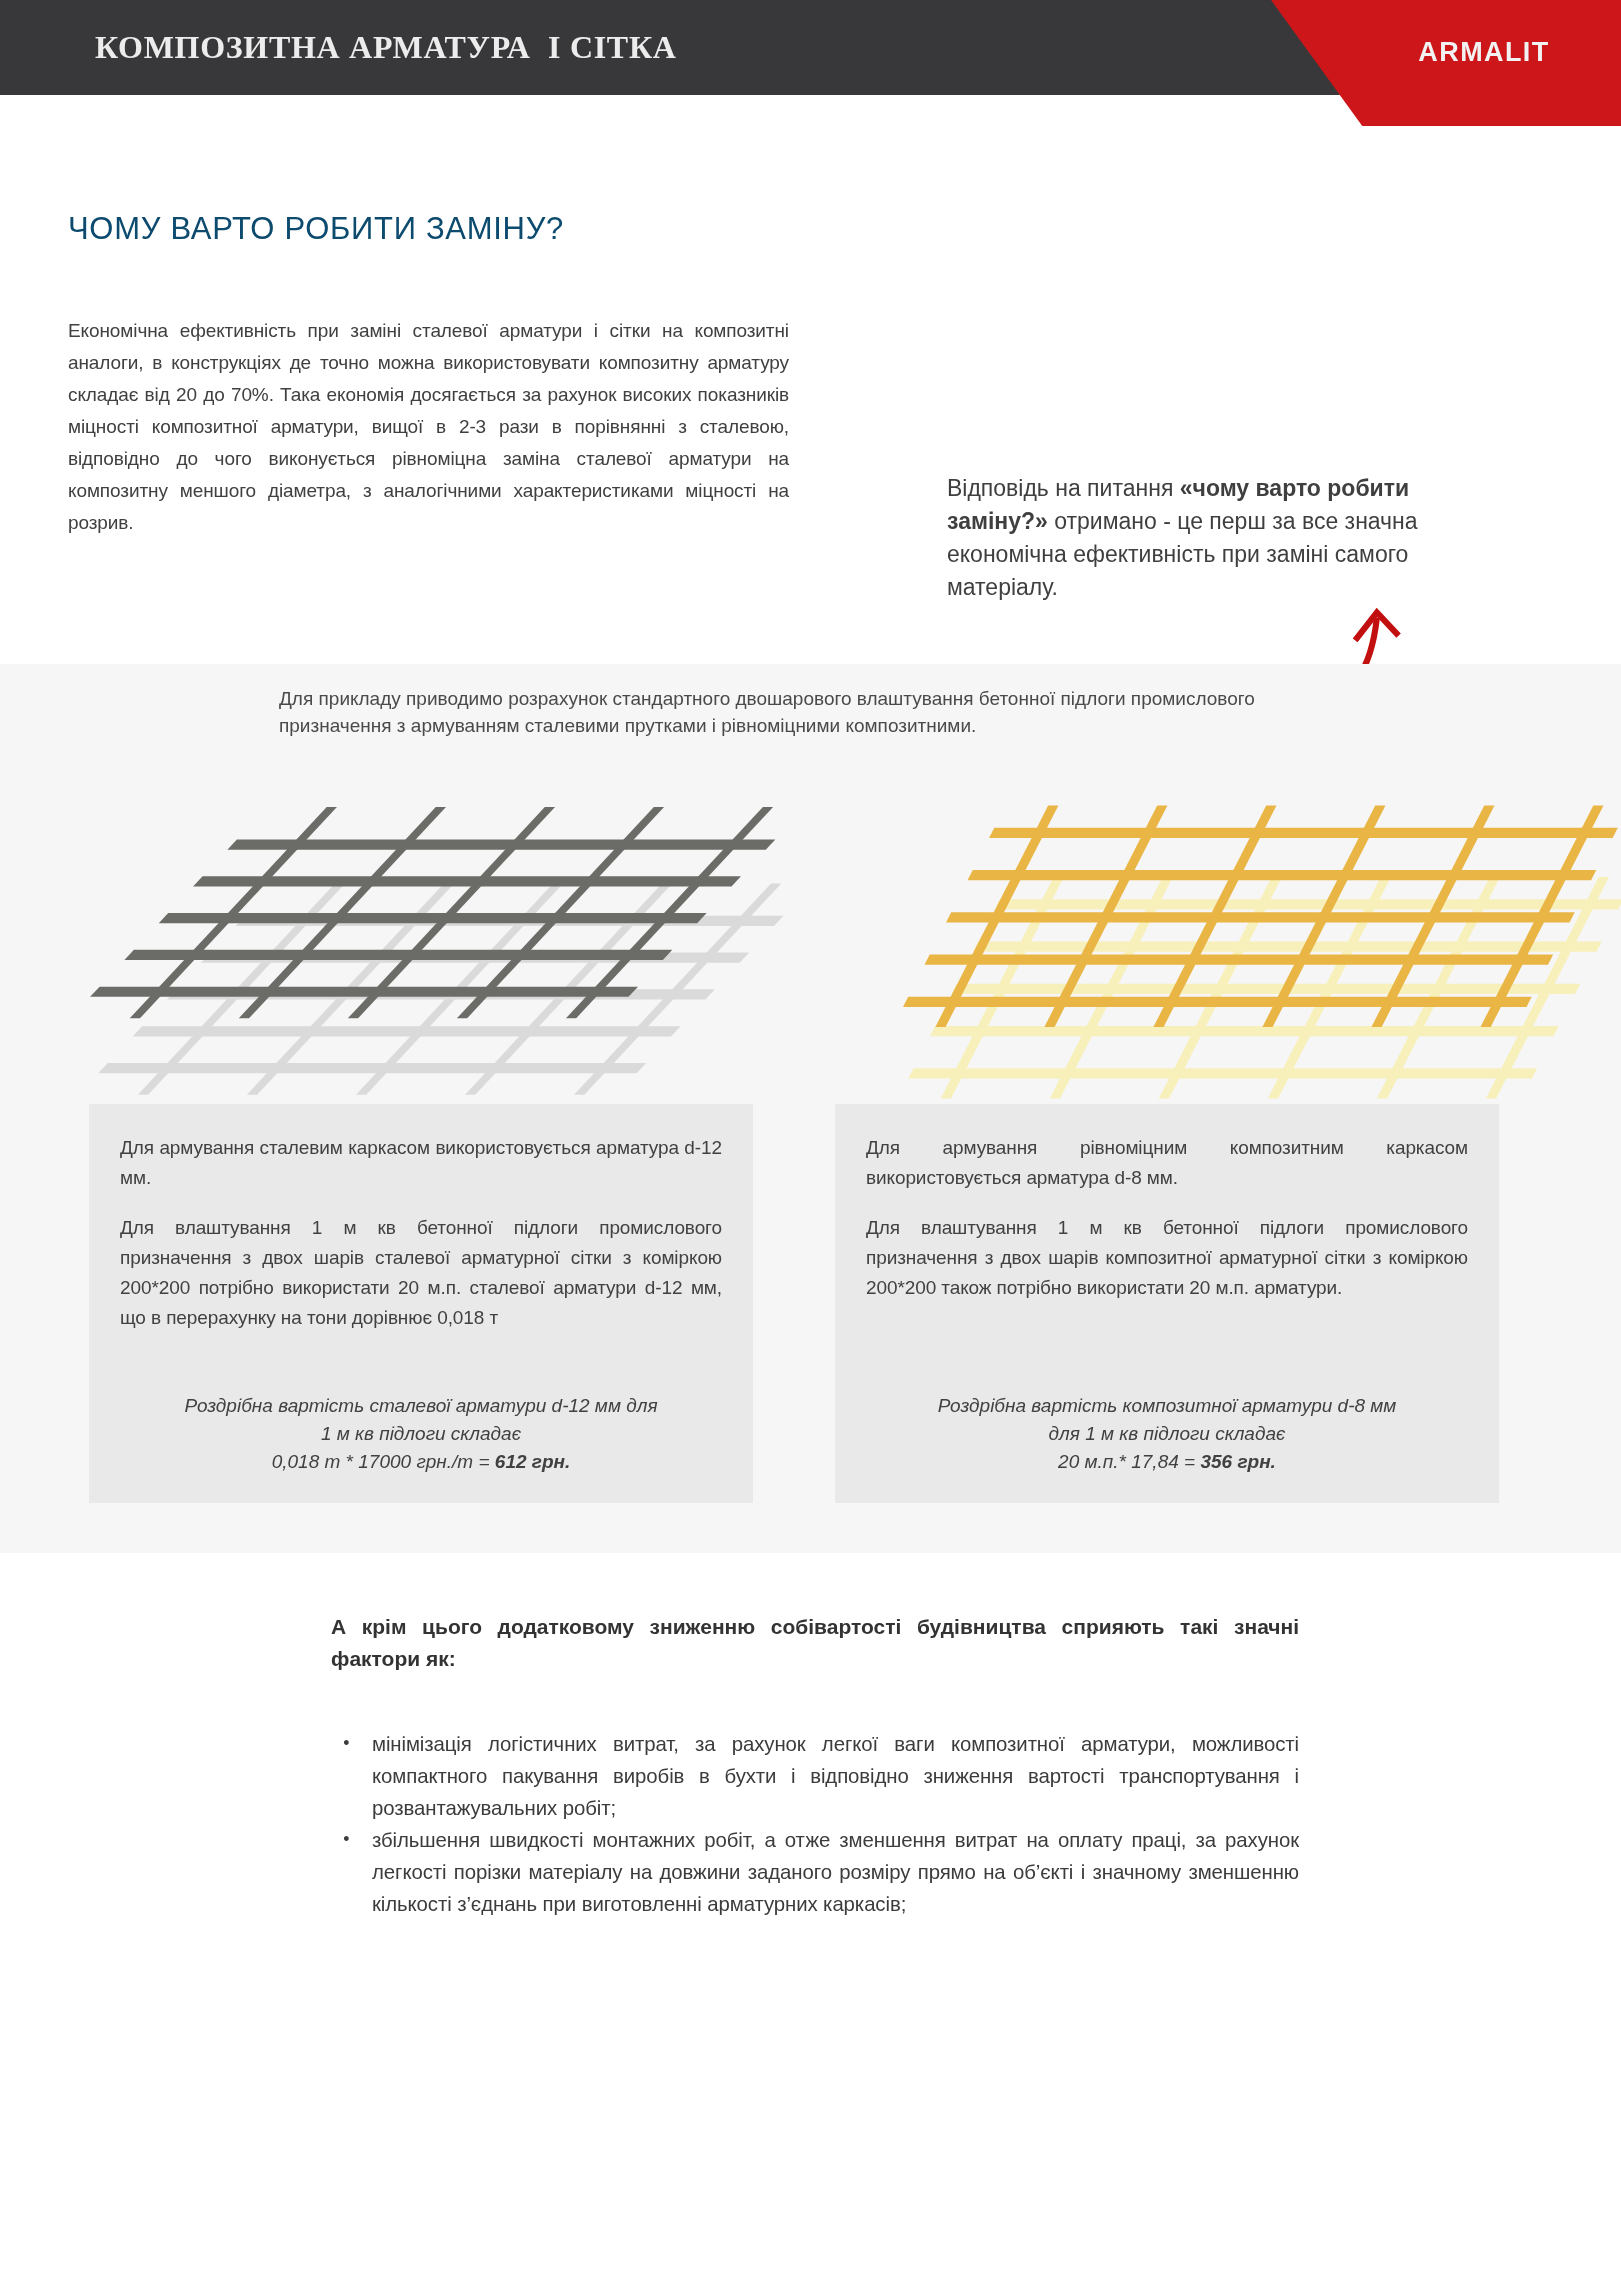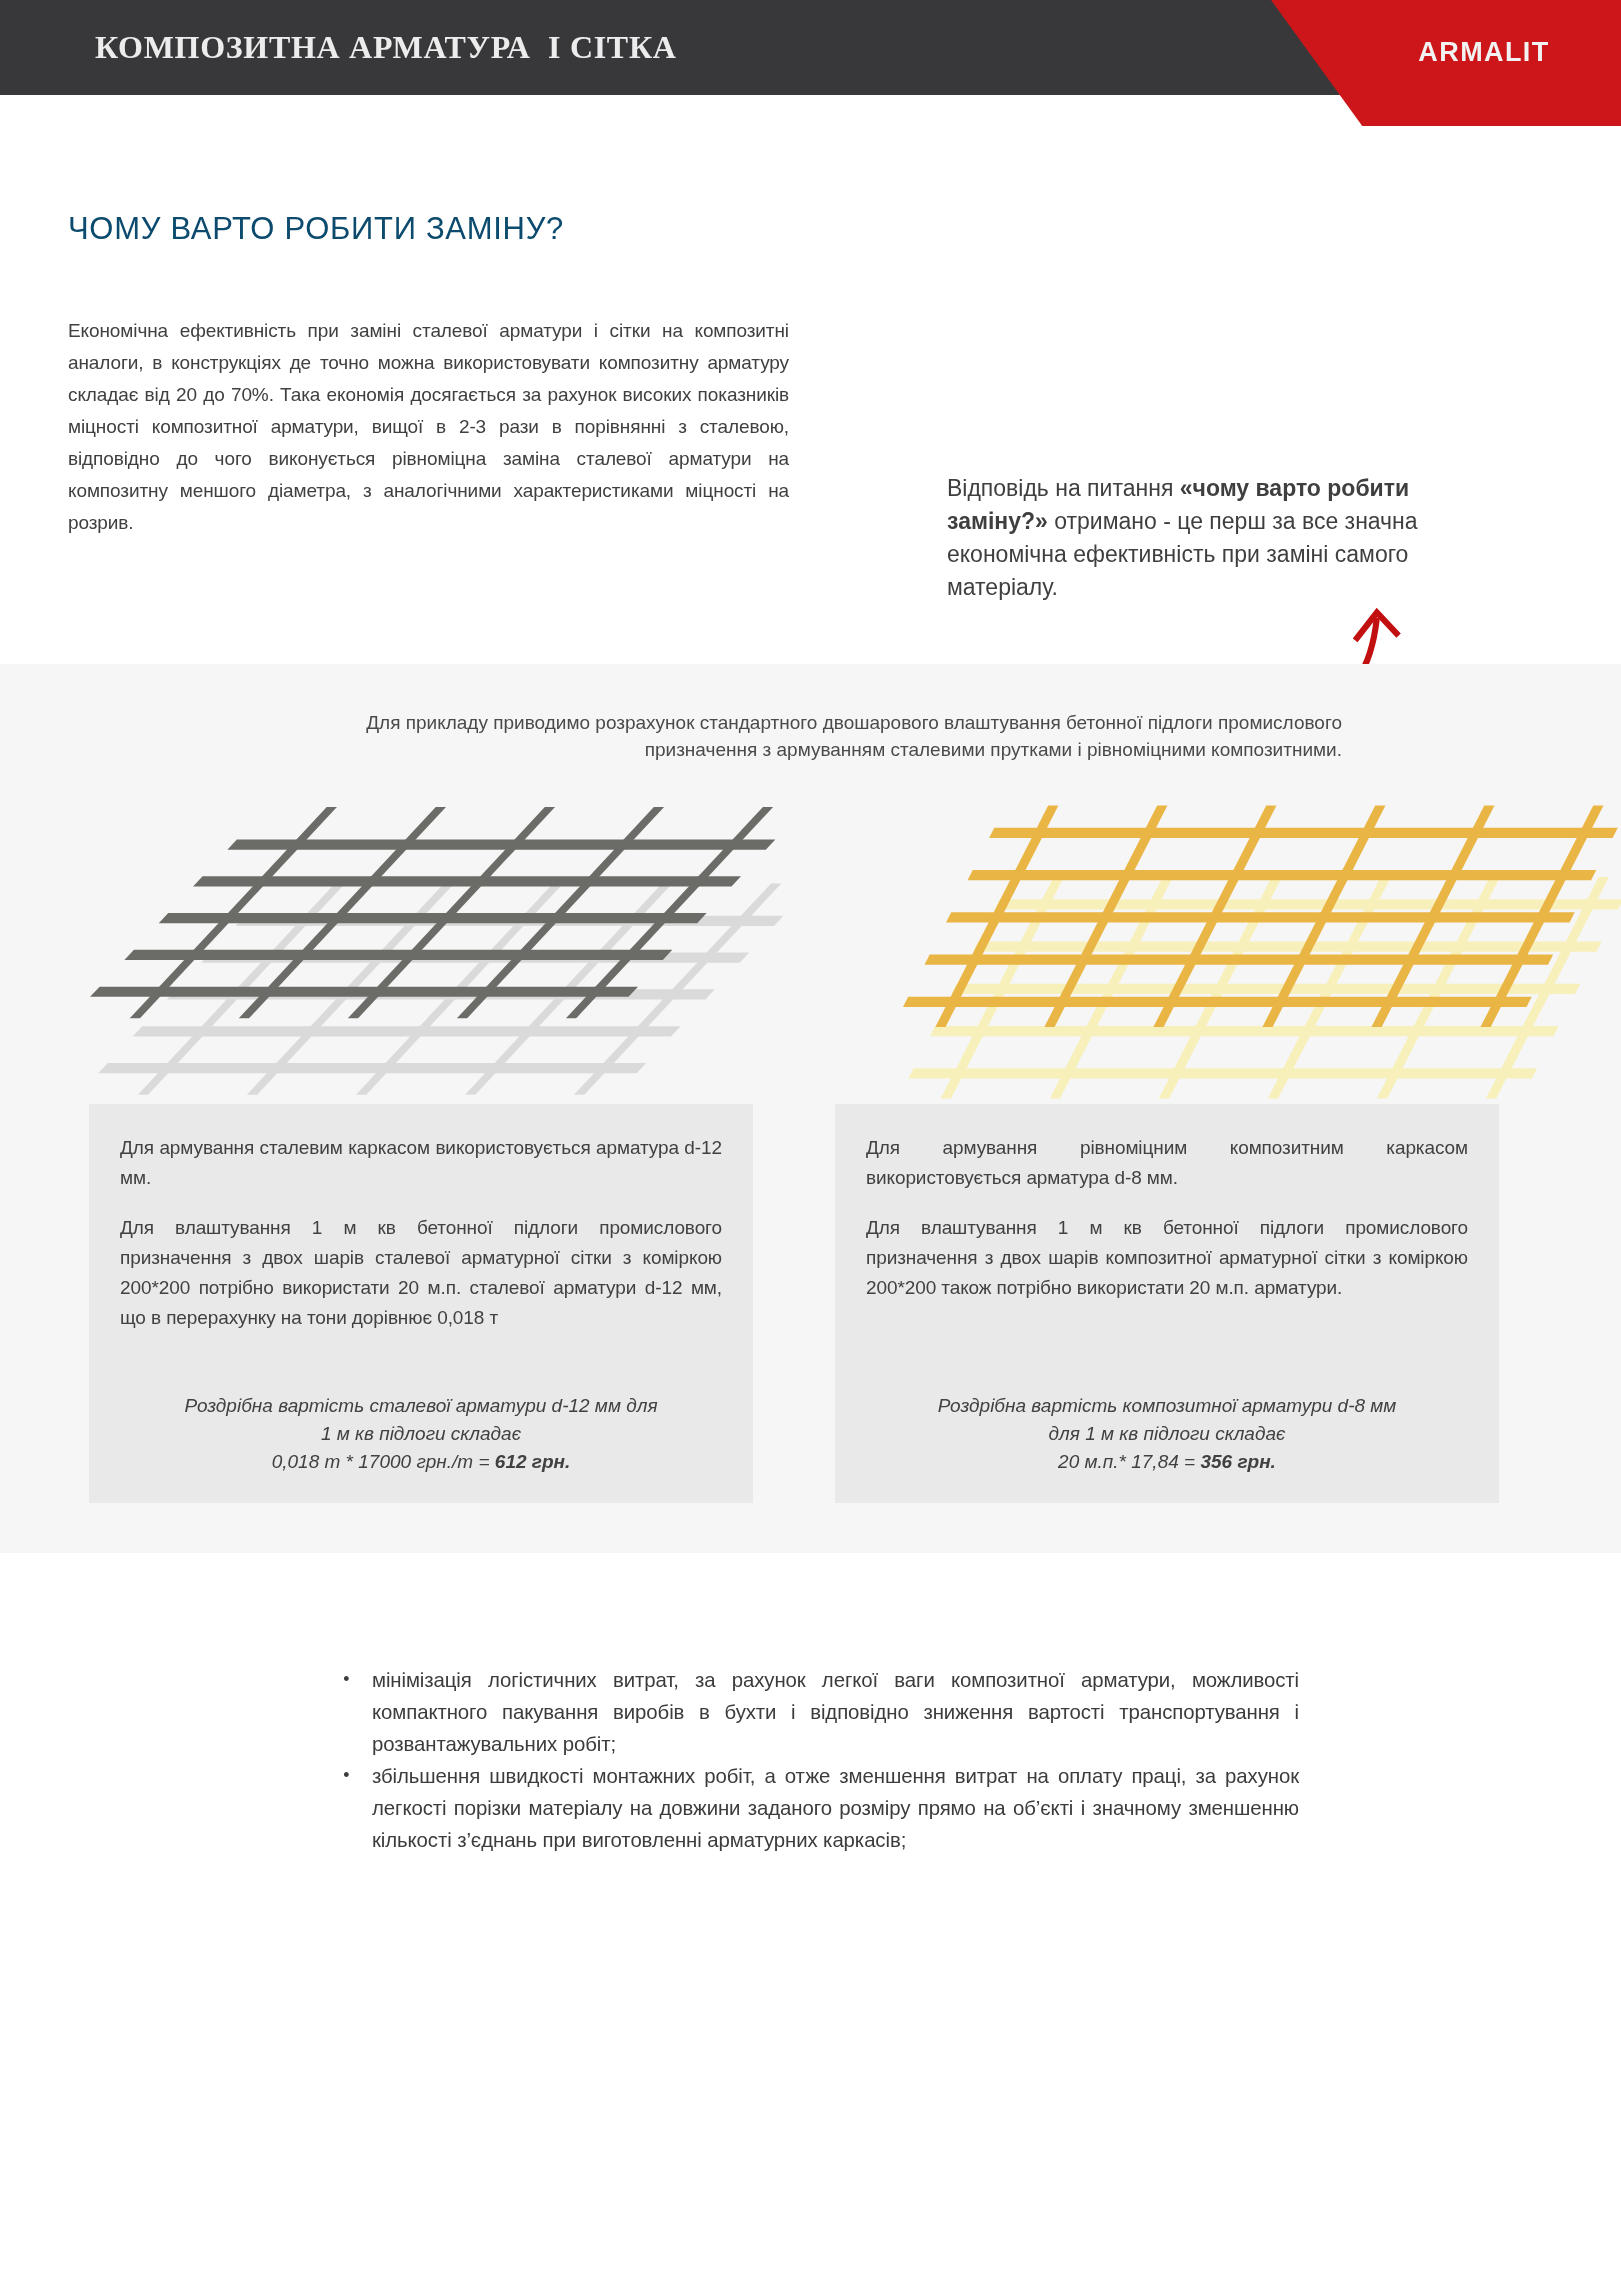--- a/index.html
+++ b/index.html
@@ -67,22 +67,22 @@
   .curved-arrow path,.curved-arrow polyline{
     fill:none;stroke:var(--arrow-red);stroke-width:9;
   }
 
   
   .gray-section{
     left:0;top:664px;width:1622px;height:889px;
     background:var(--section-bg);
   }
   .example-intro{
-    left:279px;top:709px;width:1063px;
-    text-align:right;font-size:19px;line-height:27px;color:#4a4a4a;
+    left:279px;top:685px;width:1063px;
+    text-align:left;font-size:19px;line-height:27px;color:#4a4a4a;
   }
   .mesh{position:absolute;}
   .mesh line{stroke-width:15;}
   .steel-front line{stroke:var(--steel-front);}
   .steel-back line{stroke:var(--steel-back);}
   .composite-front line{stroke:var(--composite-front);}
   .composite-back line{stroke:var(--composite-back);}
 
   .calc-box{
     top:1104px;width:664px;height:399px;
@@ -214,18 +214,19 @@
   <p>Для армування рівноміцним композитним каркасом використовується арматура d-8 мм.</p>
   <p>Для влаштування 1 м кв бетонної підлоги промислового призначення з двох шарів композитної арматурної сітки з коміркою 200*200 також потрібно використати 20 м.п. арматури.</p>
   <div class="price">
     <div>Роздрібна вартість композитної арматури d-8 мм</div>
     <div>для 1 м кв підлоги складає</div>
     <div><span>20 м.п.* 17,84 = </span><span class="result">356 грн.</span></div>
   </div>
 </div>
 
 <div class="abs factors">
+  <h2 class="factors-heading">А крім цього додатковому зниженню собівартості будівництва сприяють такі значні фактори як:</h2>
   <ul class="factors-list">
     <li>мінімізація логістичних витрат, за рахунок легкої ваги композитної арматури, можливості компактного пакування виробів в бухти і відповідно зниження вартості транспортування і розвантажувальних робіт;</li>
     <li>збільшення швидкості монтажних робіт, а отже зменшення витрат на оплату праці, за рахунок легкості порізки матеріалу на довжини заданого розміру прямо на об’єкті і значному зменшенню кількості з’єднань при виготовленні арматурних каркасів;</li>
   </ul>
 </div>
 
 
 </body></html>

